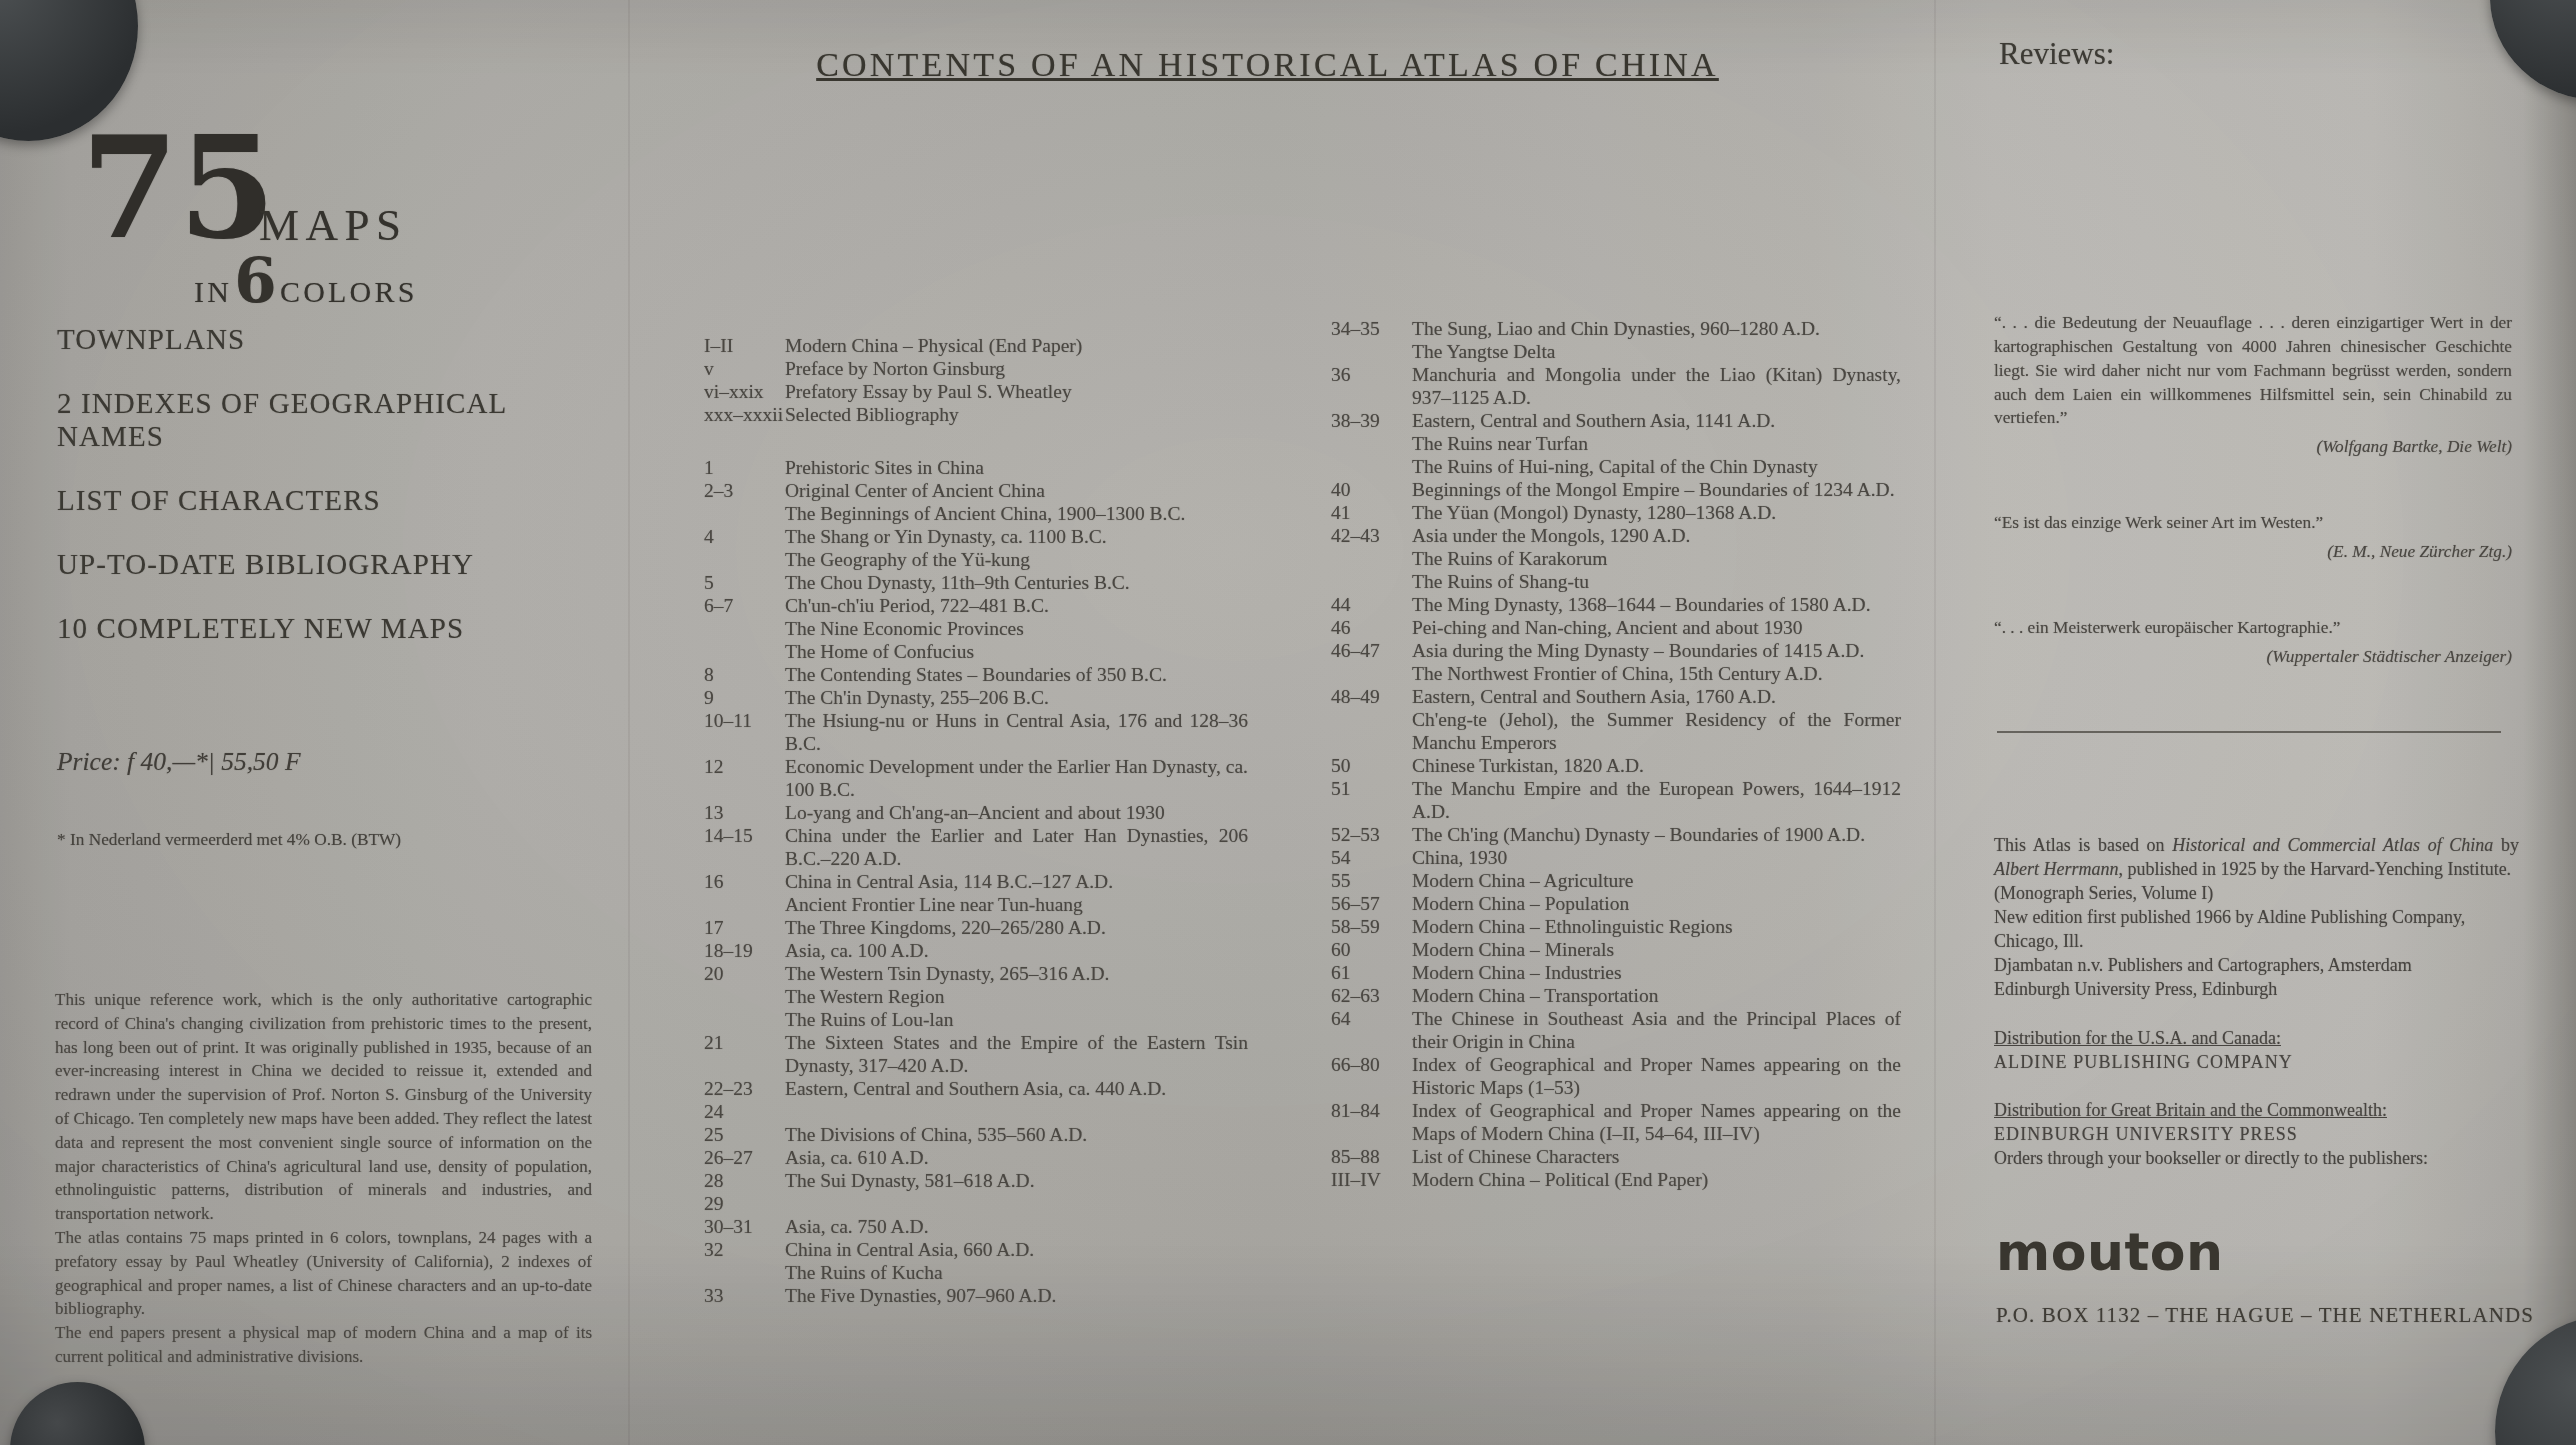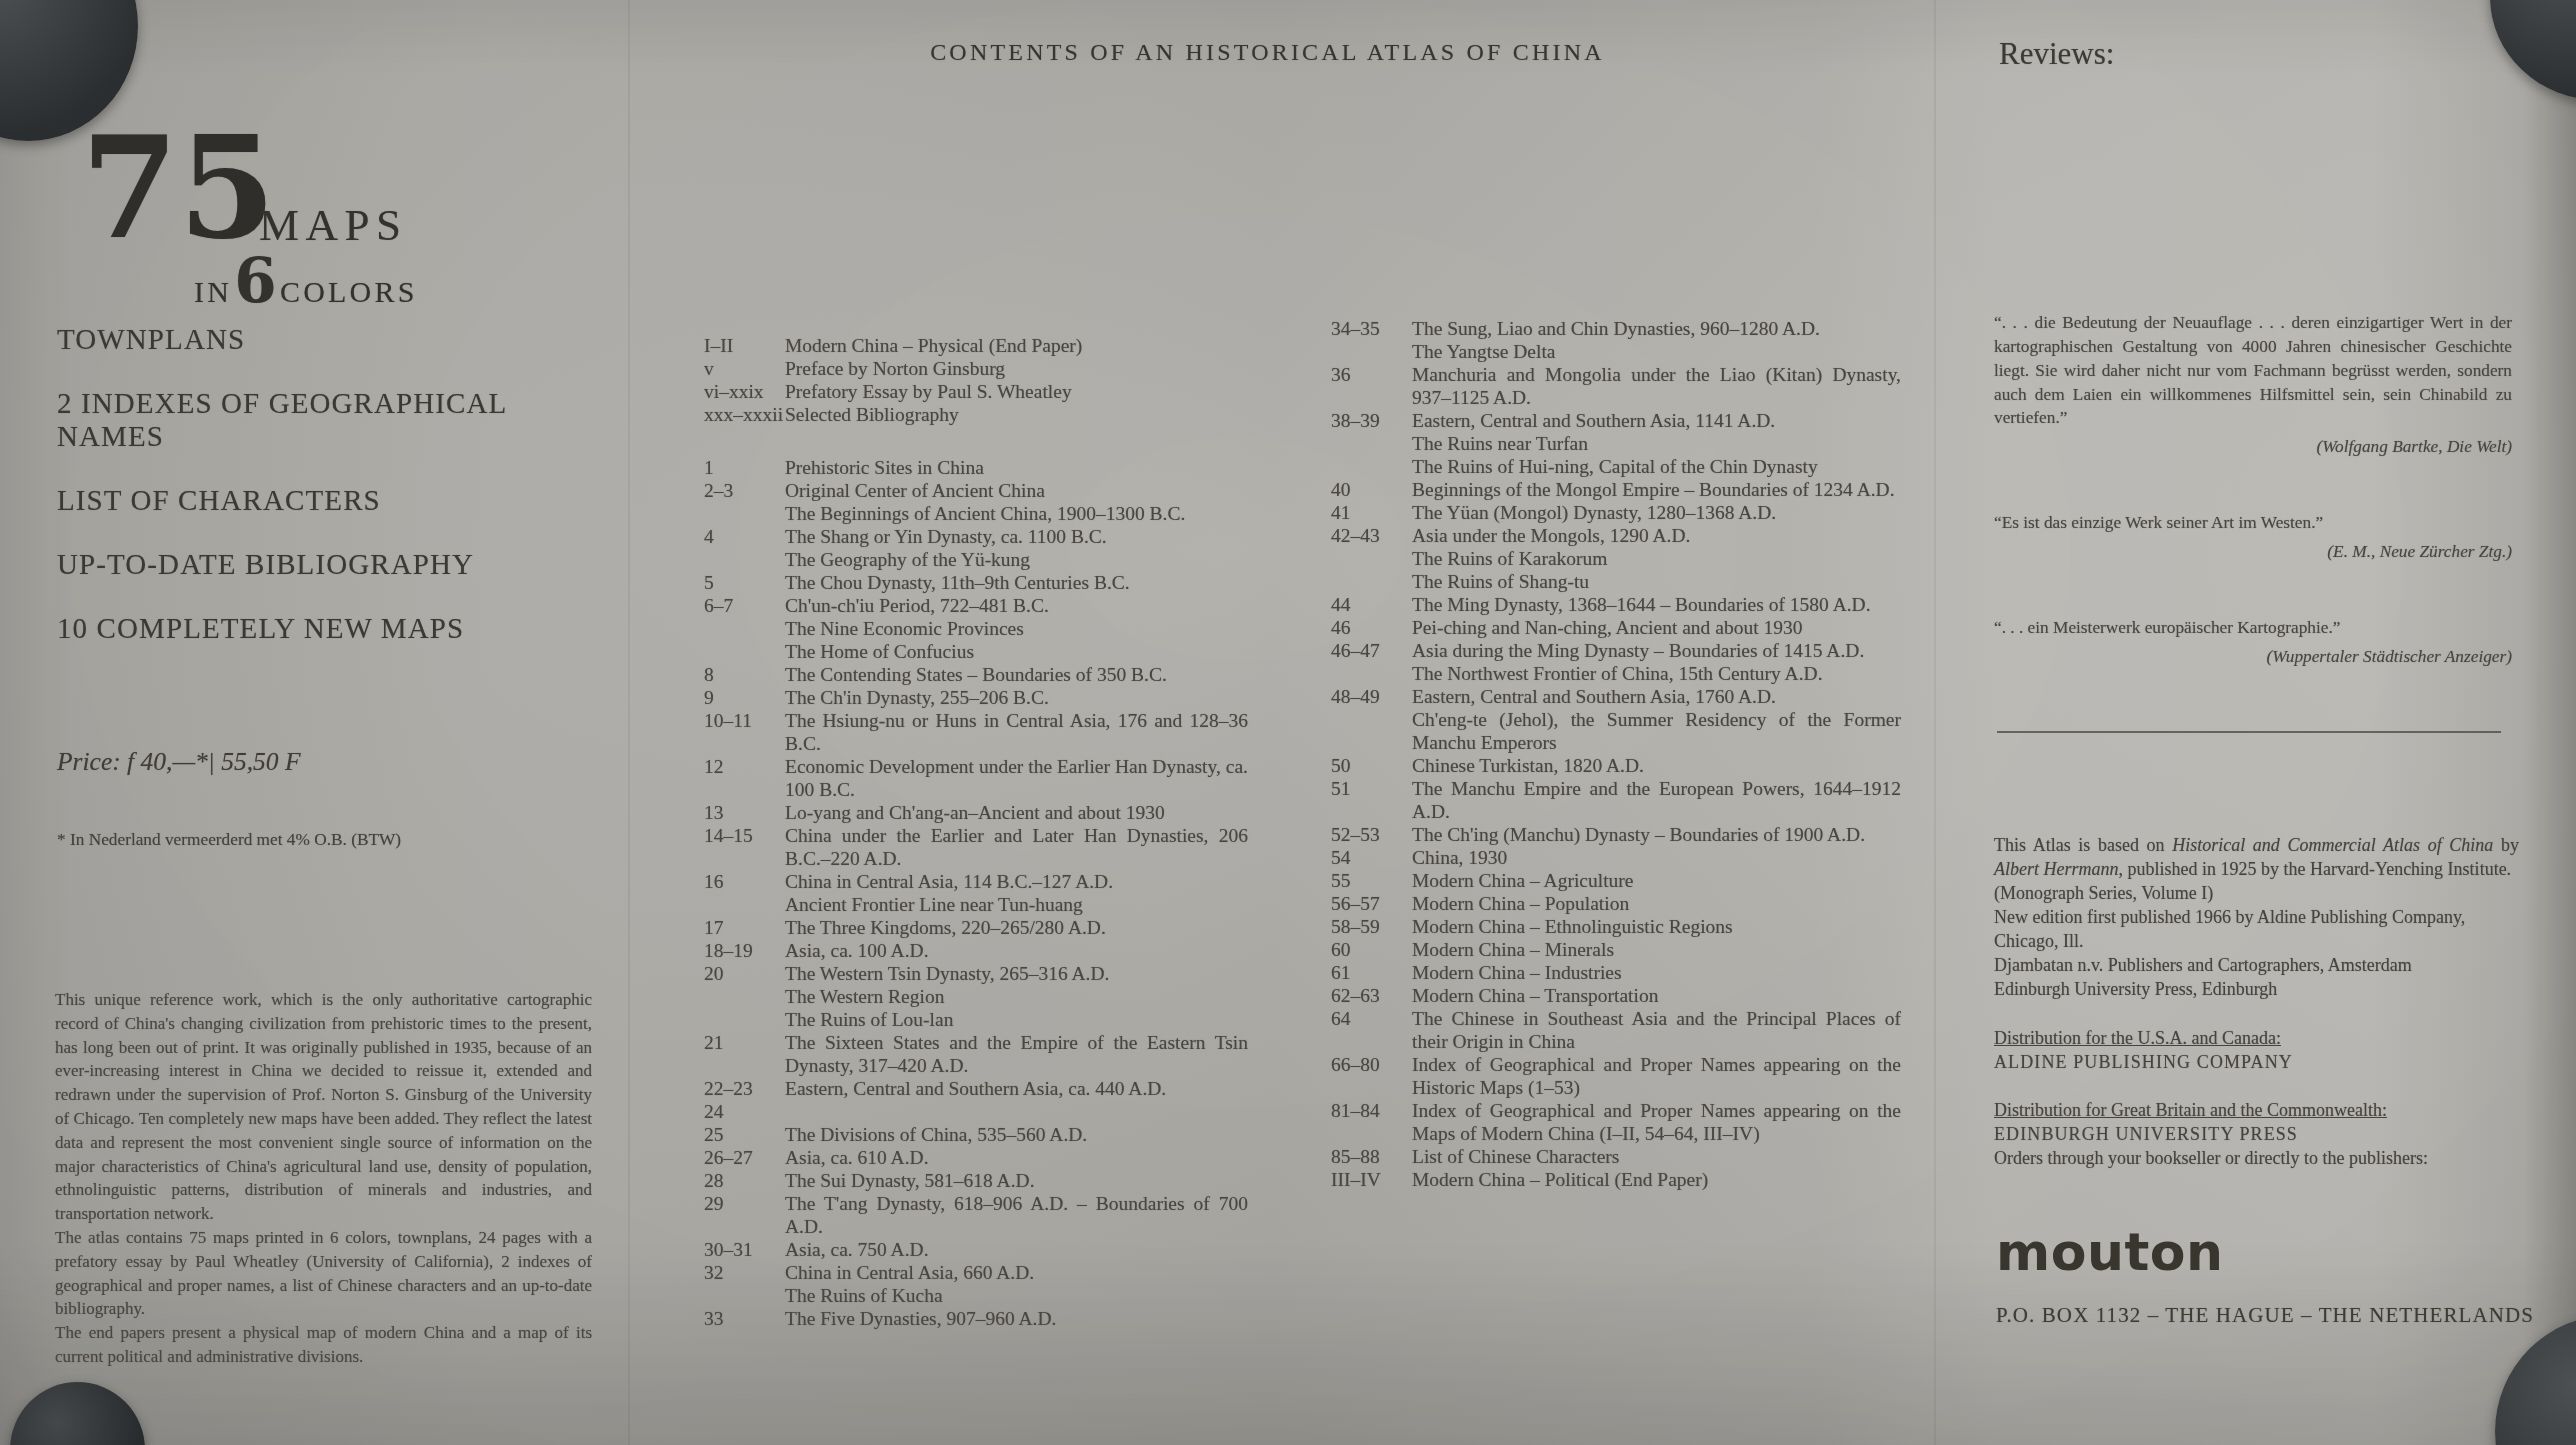--- a/index.html
+++ b/index.html
@@ -7,21 +7,21 @@
     font-family:"Liberation Serif", serif;
     color:#47443f;
     background:
       radial-gradient(ellipse at 48% 38%, rgba(255,255,255,0.07), rgba(0,0,0,0.09) 88%),
       linear-gradient(180deg, rgba(0,0,0,0.06) 0, rgba(0,0,0,0) 76px, rgba(0,0,0,0) 86%, rgba(0,0,0,0.13) 100%),
       linear-gradient(90deg,#a2a09c 0,#adaba6 70px,#b3b1ac 487px,#adaba6 1273px,#b7b5b0 1814px,#c1bfba 1993px,#c6c4bf 2372px,#b8b6b1 2523px,#93918c 2576px);
   }
   .abs{position:absolute;}
   .soft{text-shadow:0 0 1.1px rgba(64,61,56,0.45);}
 
-  .title{left:623px;top:23px;width:1289px;text-align:center;font-size:24px;letter-spacing:3.2px;color:#38362f;font-weight:400;}
+  .title{left:623px;top:23px;width:1289px;text-align:center;font-size:34px;letter-spacing:3.2px;color:#38362f;font-weight:400;text-decoration:underline;}
 
   .n75{left:81px;top:118px;font-size:140px;font-weight:700;font-family:"DejaVu Serif",serif;color:#302e2a;line-height:1;}
   .mapsword{left:259px;top:199px;font-size:45px;letter-spacing:6.5px;color:#34322d;}
   .in6{left:194px;top:245px;color:#34322d;}
   .in6 .sm{font-size:30px;letter-spacing:3.2px;}
   .in6 .big6{font-size:61px;font-weight:700;font-family:"DejaVu Serif",serif;letter-spacing:1.1px;}
 
   .features{left:57px;top:323px;width:547px;font-size:29px;letter-spacing:1.1px;color:#3b3933;line-height:1.14;}
   .feat{margin-bottom:31px;font-family:Liberation Serif, serif;}
 
@@ -227,21 +227,20 @@
       <div class="c-row soft">
         <span class="c-num">26–27</span>
         <span class="c-txt">Asia, ca. 610 A.D.</span>
       </div>
       <div class="c-row soft">
         <span class="c-num">28</span>
         <span class="c-txt">The Sui Dynasty, 581–618 A.D.</span>
       </div>
       <div class="c-row soft">
         <span class="c-num">29</span>
-        <span class="c-txt">The T'ang Dynasty, 618–906 A.D. – Boundaries of 700 A.D.</span>
       </div>
       <div class="c-row soft">
         <span class="c-num">30–31</span>
         <span class="c-txt">Asia, ca. 750 A.D.</span>
       </div>
       <div class="c-row soft">
         <span class="c-num">32</span>
         <span class="c-txt">China in Central Asia, 660 A.D.</span>
       </div>
       <div class="c-row soft">

